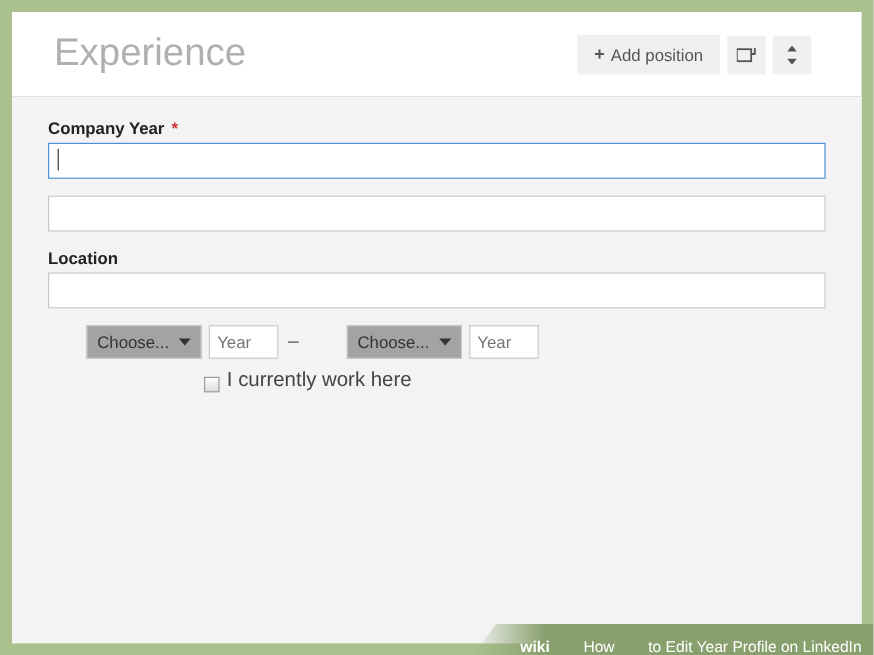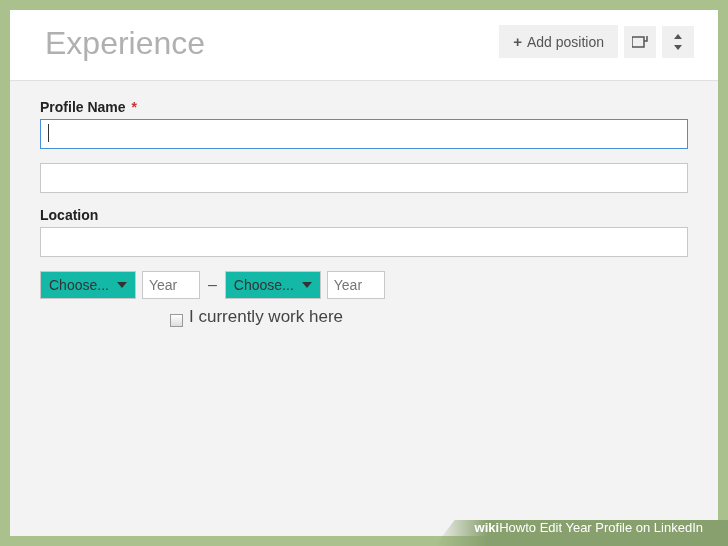--- a/index.html
+++ b/index.html
@@ -15,23 +15,23 @@
       position: absolute;
       top: 10px;
       left: 10px;
       right: 10px;
       bottom: 10px;
       background: #fff;
       overflow: hidden;
     }
     .header {
       display: flex;
-      align-items: flex-start;
+      align-items: flex-end;
       justify-content: space-between;
-      padding: 15px 24px 18px 35px;
+      padding: 15px 42px 18px 35px;
       border-bottom: 1px solid #e0e0e0;
     }
     .header h1 {
       font-size: 32px;
       font-weight: 300;
       color: #b0b0b0;
     }
     .header-actions {
       display: flex;
       gap: 6px;
@@ -86,25 +86,26 @@
     }
     .time-row {
       display: flex;
       align-items: center;
       gap: 6px;
     }
     .select-wrap {
       display: flex;
       align-items: center;
       border: 1px solid #c8c8c8;
-      background: #14b8a6;
+      background: #a3a3a3;
       height: 28px;
       padding: 0 8px;
       cursor: pointer;
       gap: 8px;
+      margin-left: 32px;
     }
     .select-wrap span { font-size: 14px; color: #333; }
     .year-input {
       width: 58px;
       height: 28px;
       border: 1px solid #c8c8c8;
       background: #fff;
       padding: 0 6px;
       font-size: 14px;
       color: #14532d;
@@ -144,24 +145,25 @@
     }
     .caption-bar {
       position: absolute;
       bottom: 0;
       right: 0;
       height: 26px;
       background: linear-gradient(90deg, rgba(136,160,110,0) 0%, #88a06e 18%, #88a06e 100%);
       color: #fff;
       font-size: 13px;
       display: flex;
-      align-items: flex-start;
+      align-items: flex-end;
       padding-left: 40px;
-      padding-right: 25px;
+      padding-right: 10px;
       clip-path: polygon(20px 0, 100% 0, 100% 100%, 0 100%);
+      gap: 28px;
     }
     .caption-bar .wiki { font-weight: bold; color: #fff; }
     .caption-bar .how { color: #fff; }
     .cursor-line {
       position: absolute;
       width: 1px;
       height: 18px;
       background: #333;
       left: 8px;
       top: 5px;
@@ -191,21 +193,21 @@
           <polygon points="6,16 10,11 2,11" fill="#555"></polygon>
         </svg>
       </button>
     </div>
   </div>
 
   <div class="form-area">
 
     <div class="field-group">
       <label class="field-label">
-        <span>Profile Name</span>
+        <span>Company Year</span>
         <span class="req">*</span>
       </label>
       <div class="input-wrap">
         <input type="text" class="text-input focused" value="" style="">
         <div class="cursor-line"></div>
       </div>
     </div>
 
     <div class="field-group">
       <input type="text" class="text-input" value="" style="">

